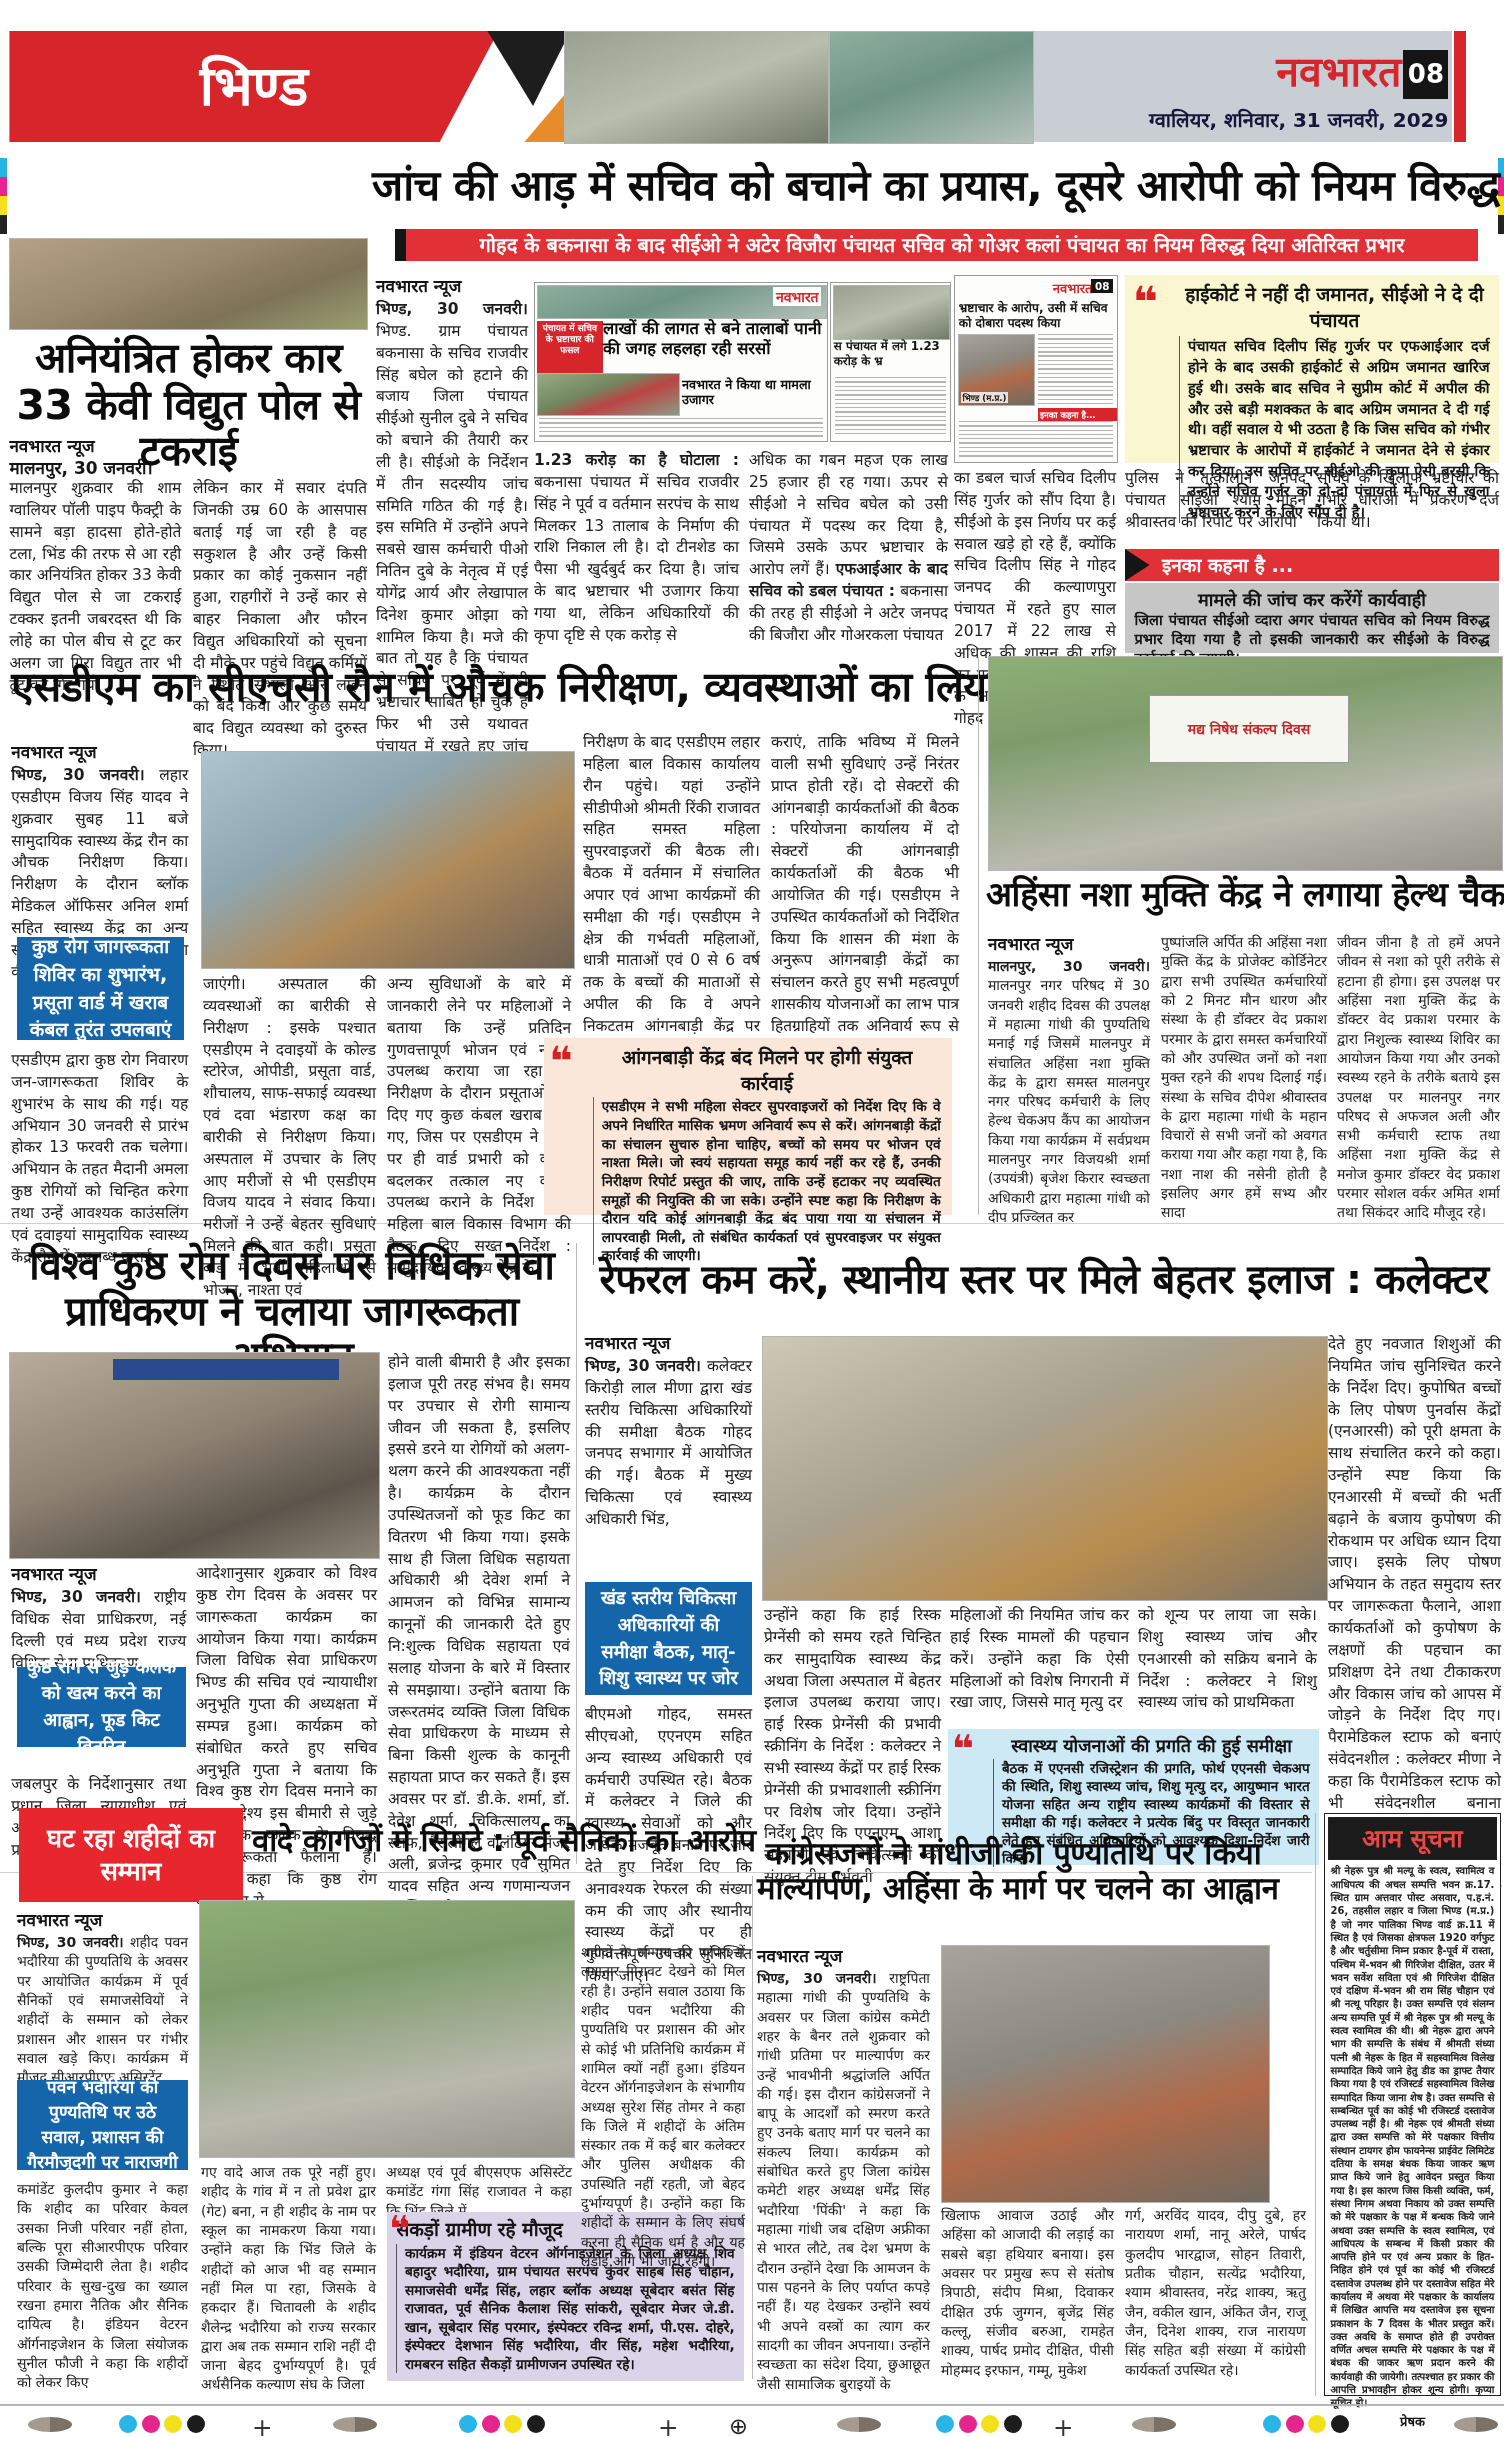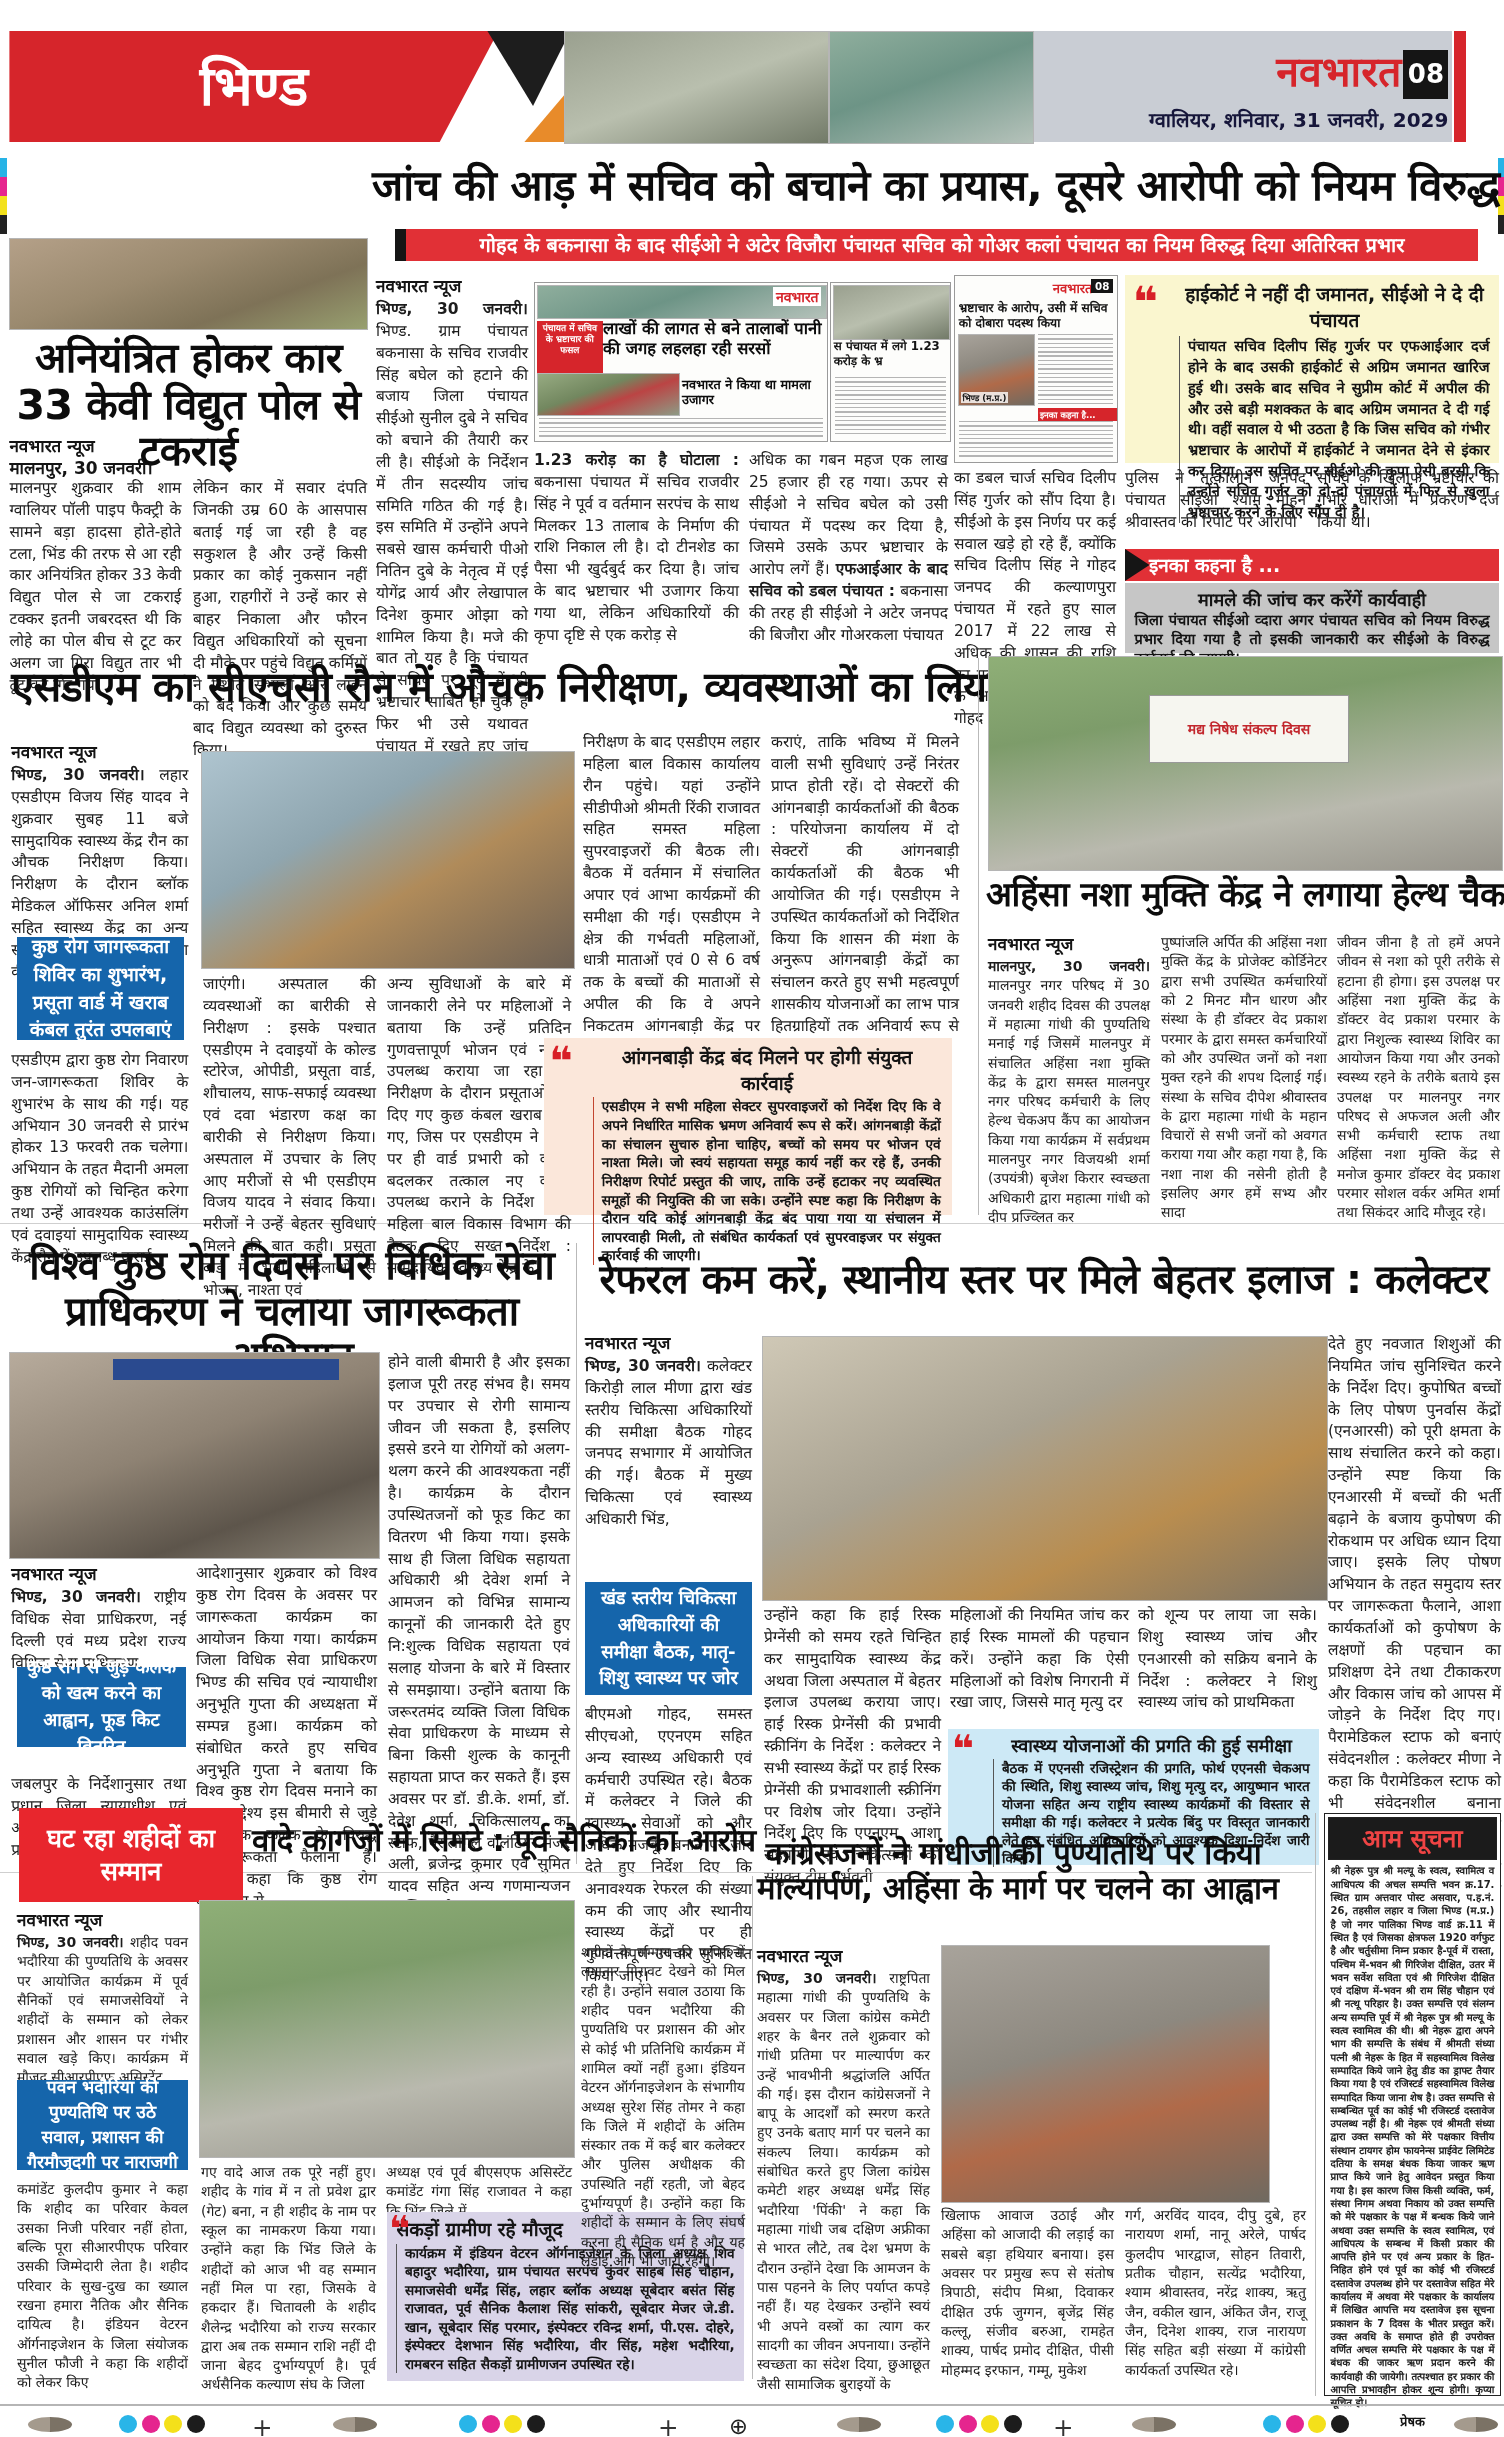--- a/index.html
+++ b/index.html
@@ -118,21 +118,21 @@
     <p class="body" style="margin:0"><span>अधिक का गबन महज एक लाख 25 हजार ही रह गया। ऊपर से सीईओ ने सचिव बघेल को उसी पंचायत में पदस्थ कर दिया है, जिसमे उसके ऊपर भ्रष्टाचार के आरोप लगें हैं।</span>
       <b>एफआईआर के बाद सचिव को डबल पंचायत :</b>
       <span>बकनासा की तरह ही सीईओ ने अटेर जनपद की बिजौरा और गोअरकला पंचायत</span></p>
   </div>
   <div class="abs body" style="left:954px;top:468px;width:162px">का डबल चार्ज सचिव दिलीप सिंह गुर्जर को सौंप दिया है। सीईओ के इस निर्णय पर कई सवाल खड़े हो रहे हैं, क्योंकि सचिव दिलीप सिंह ने गोहद जनपद की कल्याणपुरा पंचायत में रहते हुए साल 2017 में 22 लाख से अधिक की शासन की राशि का गबन किया था। भ्रष्टाचार के आरोप साबित होने पर गोहद</div>
   <div class="abs body" style="left:1125px;top:468px;width:181px">पुलिस ने तत्कालीन जनपद पंचायत सीईओ श्याम मोहन श्रीवास्तव की रिपोर्ट पर आरोपी</div>
   <div class="abs body" style="left:1317px;top:468px;width:182px">सचिव के खिलाफ भ्रष्टाचार की गंभीर धाराओं में प्रकरण दर्ज किया था।</div>
 
   <div class="abs" style="left:1125px;top:549px;width:374px;height:32px;background:#e13036">
     <div style="position:absolute;left:0;top:0;width:24.5px;height:32px;background:#151515;clip-path:polygon(0 0,100% 50%,0 100%)"></div>
-    <div style="color:#fff;font-weight:800;font-size:19px;line-height:32px;padding-left:24px">इनका कहना है ...</div>
+    <div style="color:#fff;font-weight:800;font-size:19px;line-height:32px;padding-left:37px">इनका कहना है ...</div>
   </div>
   <div class="abs" style="left:1125px;top:583px;width:374px;height:70px;background:#c6c6c6;padding:3.8px 9.4px;box-sizing:border-box">
     <div style="font-weight:800;font-size:18px;text-align:center">मामले की जांच कर करेंगें कार्यवाही</div>
     <div style="font-size:14.6px;line-height:1.3;text-align:justify;font-weight:600">जिला पंचायत सीईओ व्दारा अगर पंचायत सचिव को नियम विरुद्ध प्रभार दिया गया है तो इसकी जानकारी कर सीईओ के विरुद्ध कार्रवाई की जाएगी।</div>
     <div style="font-weight:800;font-size:14.6px;text-align:right">- किरोड़ी लाल मीणा, कलेक्टर, जिला भिण्ड</div>
   </div>
 
   <div class="photo ph-a" style="left:9.4px;top:238px;width:357px;height:90px"></div>
   <div class="abs hl" style="left:10px;top:335px;width:357px;font-size:41px;text-align:center">अनियंत्रित होकर कार 33 केवी विद्युत पोल से टकराई</div>
   <div class="abs" style="left:9.4px;top:435px;width:357px">

